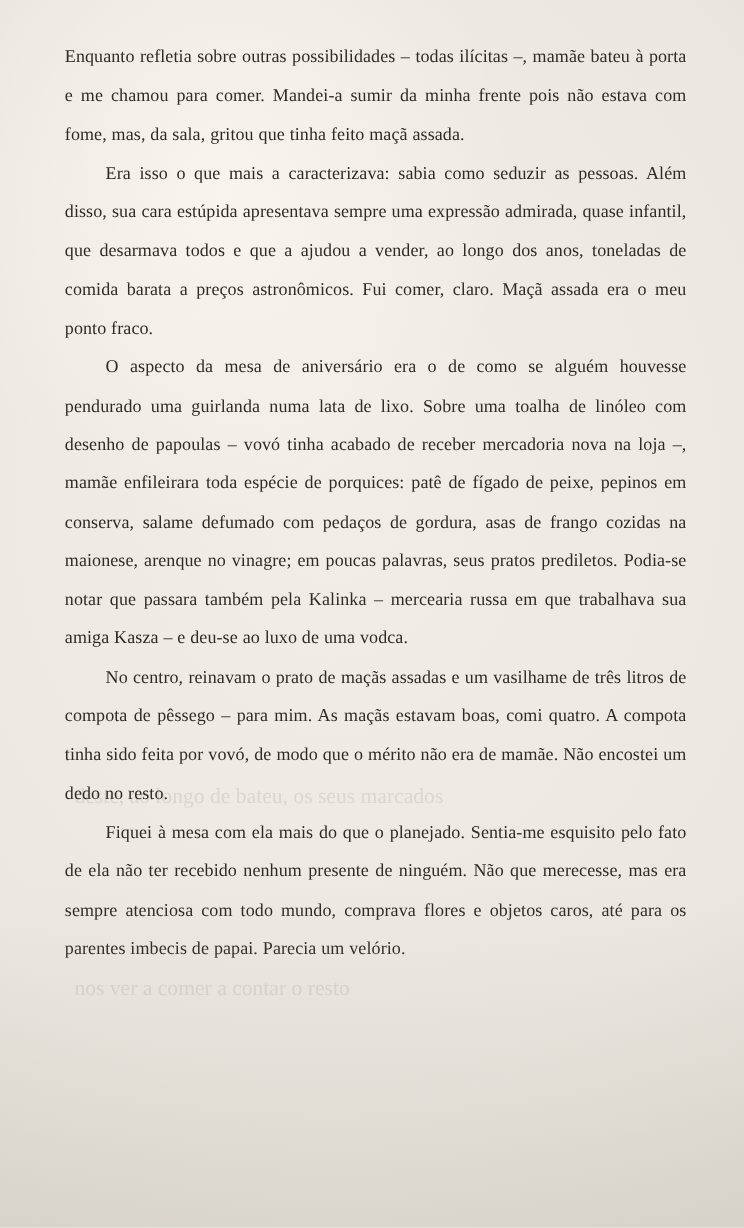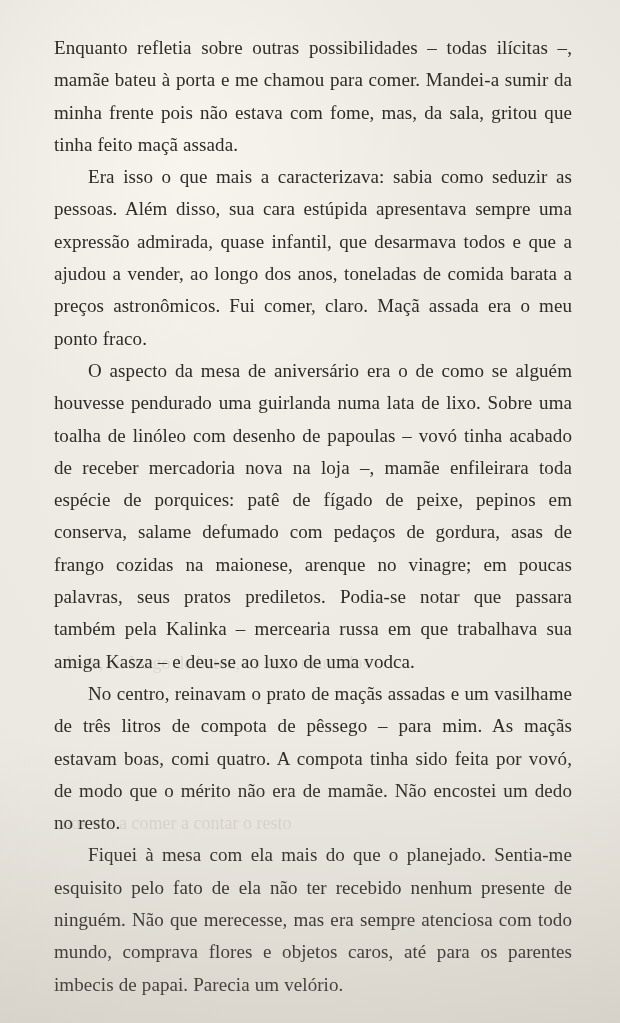--- a/index.html
+++ b/index.html
@@ -45,21 +45,21 @@
     background: linear-gradient(to top, rgba(170,163,150,0.22) 0%, rgba(170,163,150,0.0) 100%);
     pointer-events: none;
   }
 
   #text-block {
     position: absolute;
     left: 54px;
     top: 32px;
     width: 518px;
     color: #2e2b27;
-    font-size: 19px;
+    font-size: 15px;
     line-height: 32.3px;
     text-align: justify;
     text-justify: inter-word;
     letter-spacing: 0.08px;
     word-spacing: 0.2px;
   }
   #text-block p {
     margin: 0;
     text-indent: 34px;
   }

